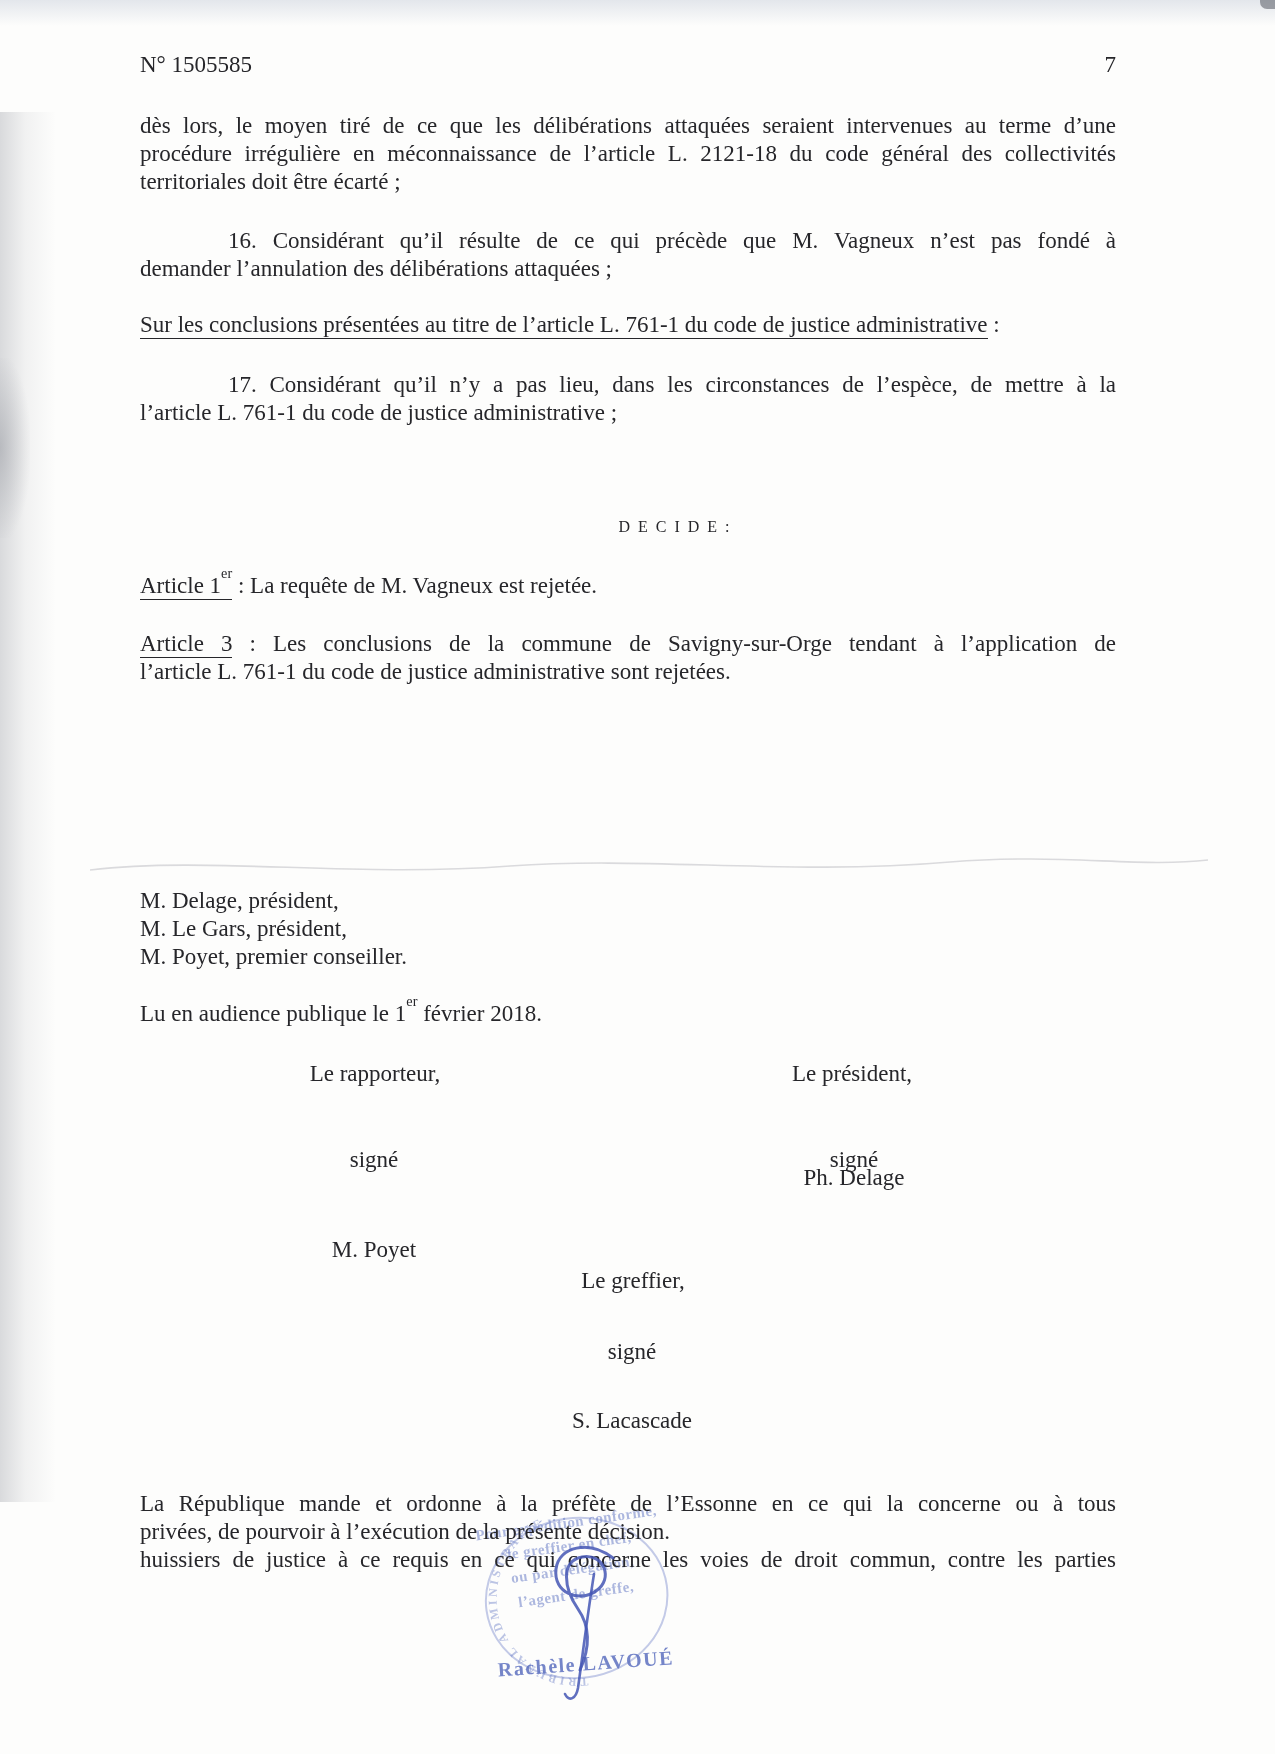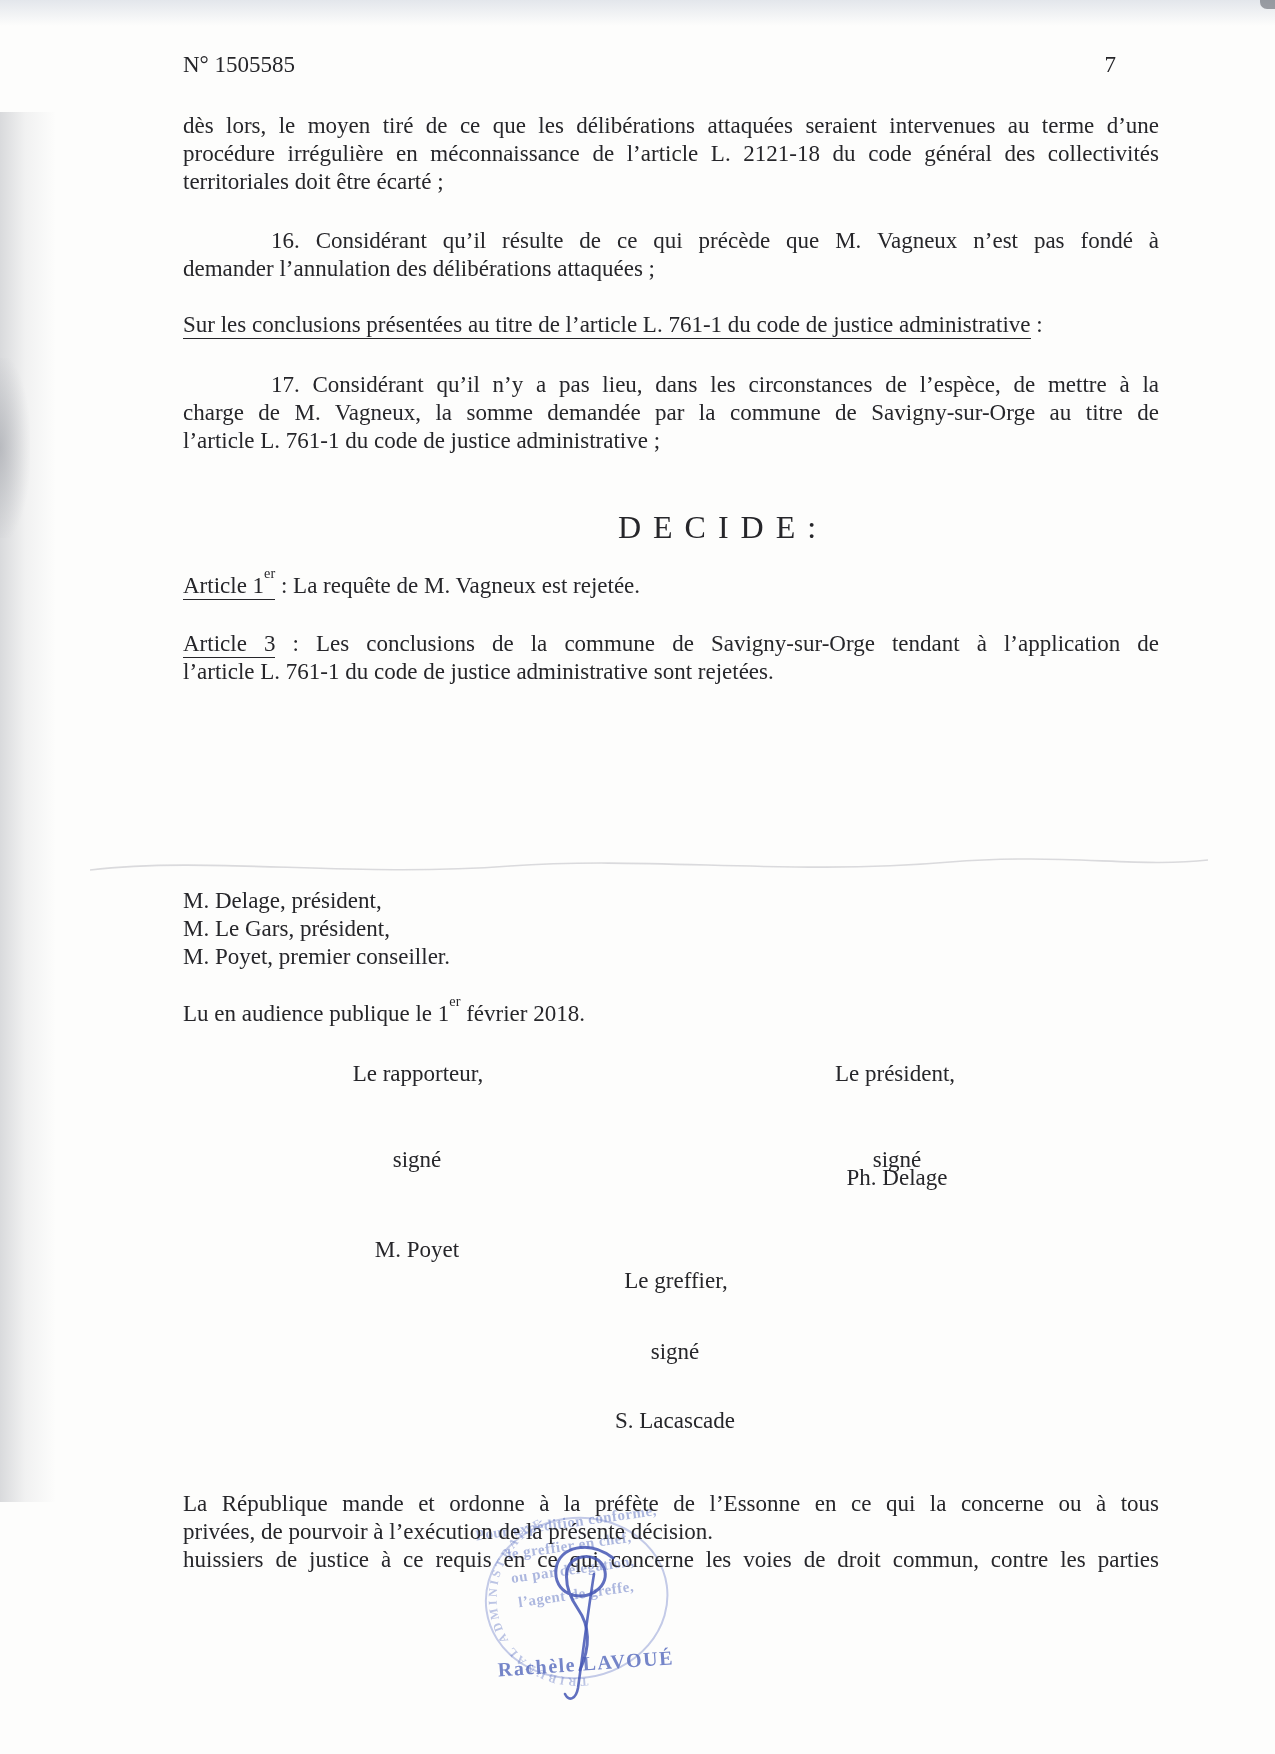--- a/index.html
+++ b/index.html
@@ -11,40 +11,40 @@
   }
   .abs{position:absolute;}
   .blk{position:absolute; left:140px; width:976px;}
   .line{height:28px; line-height:28px; white-space:nowrap;}
   .jl{white-space:normal; text-align:justify; text-align-last:justify;}
   .ll{text-align:left;}
   .ind{padding-left:88px;}
   .u{border-bottom:1.6px solid #26262a; padding-bottom:1px;text-align:right;}
   sup{font-size:.62em; position:relative; top:-.45em; line-height:0;}
   .cx{transform:translateX(-50%); white-space:nowrap;}
-  .decide{font-size:32px; letter-spacing:2px;}
+  .decide{font-size:16px; letter-spacing:2px;}
   
   .top-shadow{left:0; top:0; width:100%; height:26px;
     background:linear-gradient(to bottom, rgba(206,212,222,.55), rgba(206,212,222,0));}
   .left-shadow{left:0; top:112px; width:56px; height:1390px; opacity:.75;
     background:linear-gradient(to right, rgba(152,155,163,.48), rgba(152,155,163,.16) 45%, rgba(152,155,163,0));}
   .left-blob{left:0; top:358px; width:30px; height:180px;
     background:radial-gradient(ellipse at 0% 50%, rgba(140,143,151,.42), rgba(140,143,151,0) 75%);}
   .corner-mark{right:0; top:0; width:15px; height:9px; background:rgba(86,90,99,.55);
     border-radius:0 0 0 7px;}
   
   .stamp{left:462px; top:1498px; width:230px; height:205px; transform:rotate(-8deg); z-index:1;}
   .stamp .sline{position:absolute; left:0; width:100%; text-align:center;
     font-weight:bold; font-size:15px; letter-spacing:.5px; color:#6b7ec7; opacity:.55;}
   .stamp .sname{position:absolute; left:0; top:152px; width:100%; text-align:center;
     font-weight:bold; font-size:20px; letter-spacing:1.5px; color:#5e71c0; opacity:.85;
     transform:rotate(4deg);}
   .stamp svg{position:absolute; left:0; top:0;}
   .sig{left:533px; top:1536px; z-index:3;}
-  .txt{z-index:2;margin-left:43px;}
+  .txt{z-index:2;}
 </style>
 </head>
 <body>
 
 <div class="page">
 
   <div class="abs top-shadow"></div>
   <div class="abs left-shadow"></div>
   <div class="abs left-blob"></div>
   <div class="abs corner-mark"></div>
@@ -69,21 +69,20 @@
   </div>
 
   <div class="blk txt" style="top:311px;">
     <div class="line ll">
       <span class="u">Sur les conclusions présentées au titre de l’article L. 761-1 du code de justice administrative</span><span> :</span>
     </div>
   </div>
 
   <div class="blk txt" style="top:371px;">
     <div class="line jl ind">17. Considérant qu’il n’y a pas lieu, dans les circonstances de l’espèce, de mettre à la</div>
-    <div class="line jl">charge de M. Vagneux, la somme demandée par la commune de Savigny-sur-Orge au titre de</div>
     <div class="line ll">l’article L. 761-1 du code de justice administrative ;</div>
   </div>
 
   <div class="abs txt decide cx" style="left:675px; top:513px;">D E C I D E :</div>
 
   <div class="blk txt" style="top:572px;">
     <div class="line ll">
       <span class="u"><span>Article 1</span><sup>er</sup></span><span> : La requête de M. Vagneux est rejetée.</span>
     </div>
   </div>

